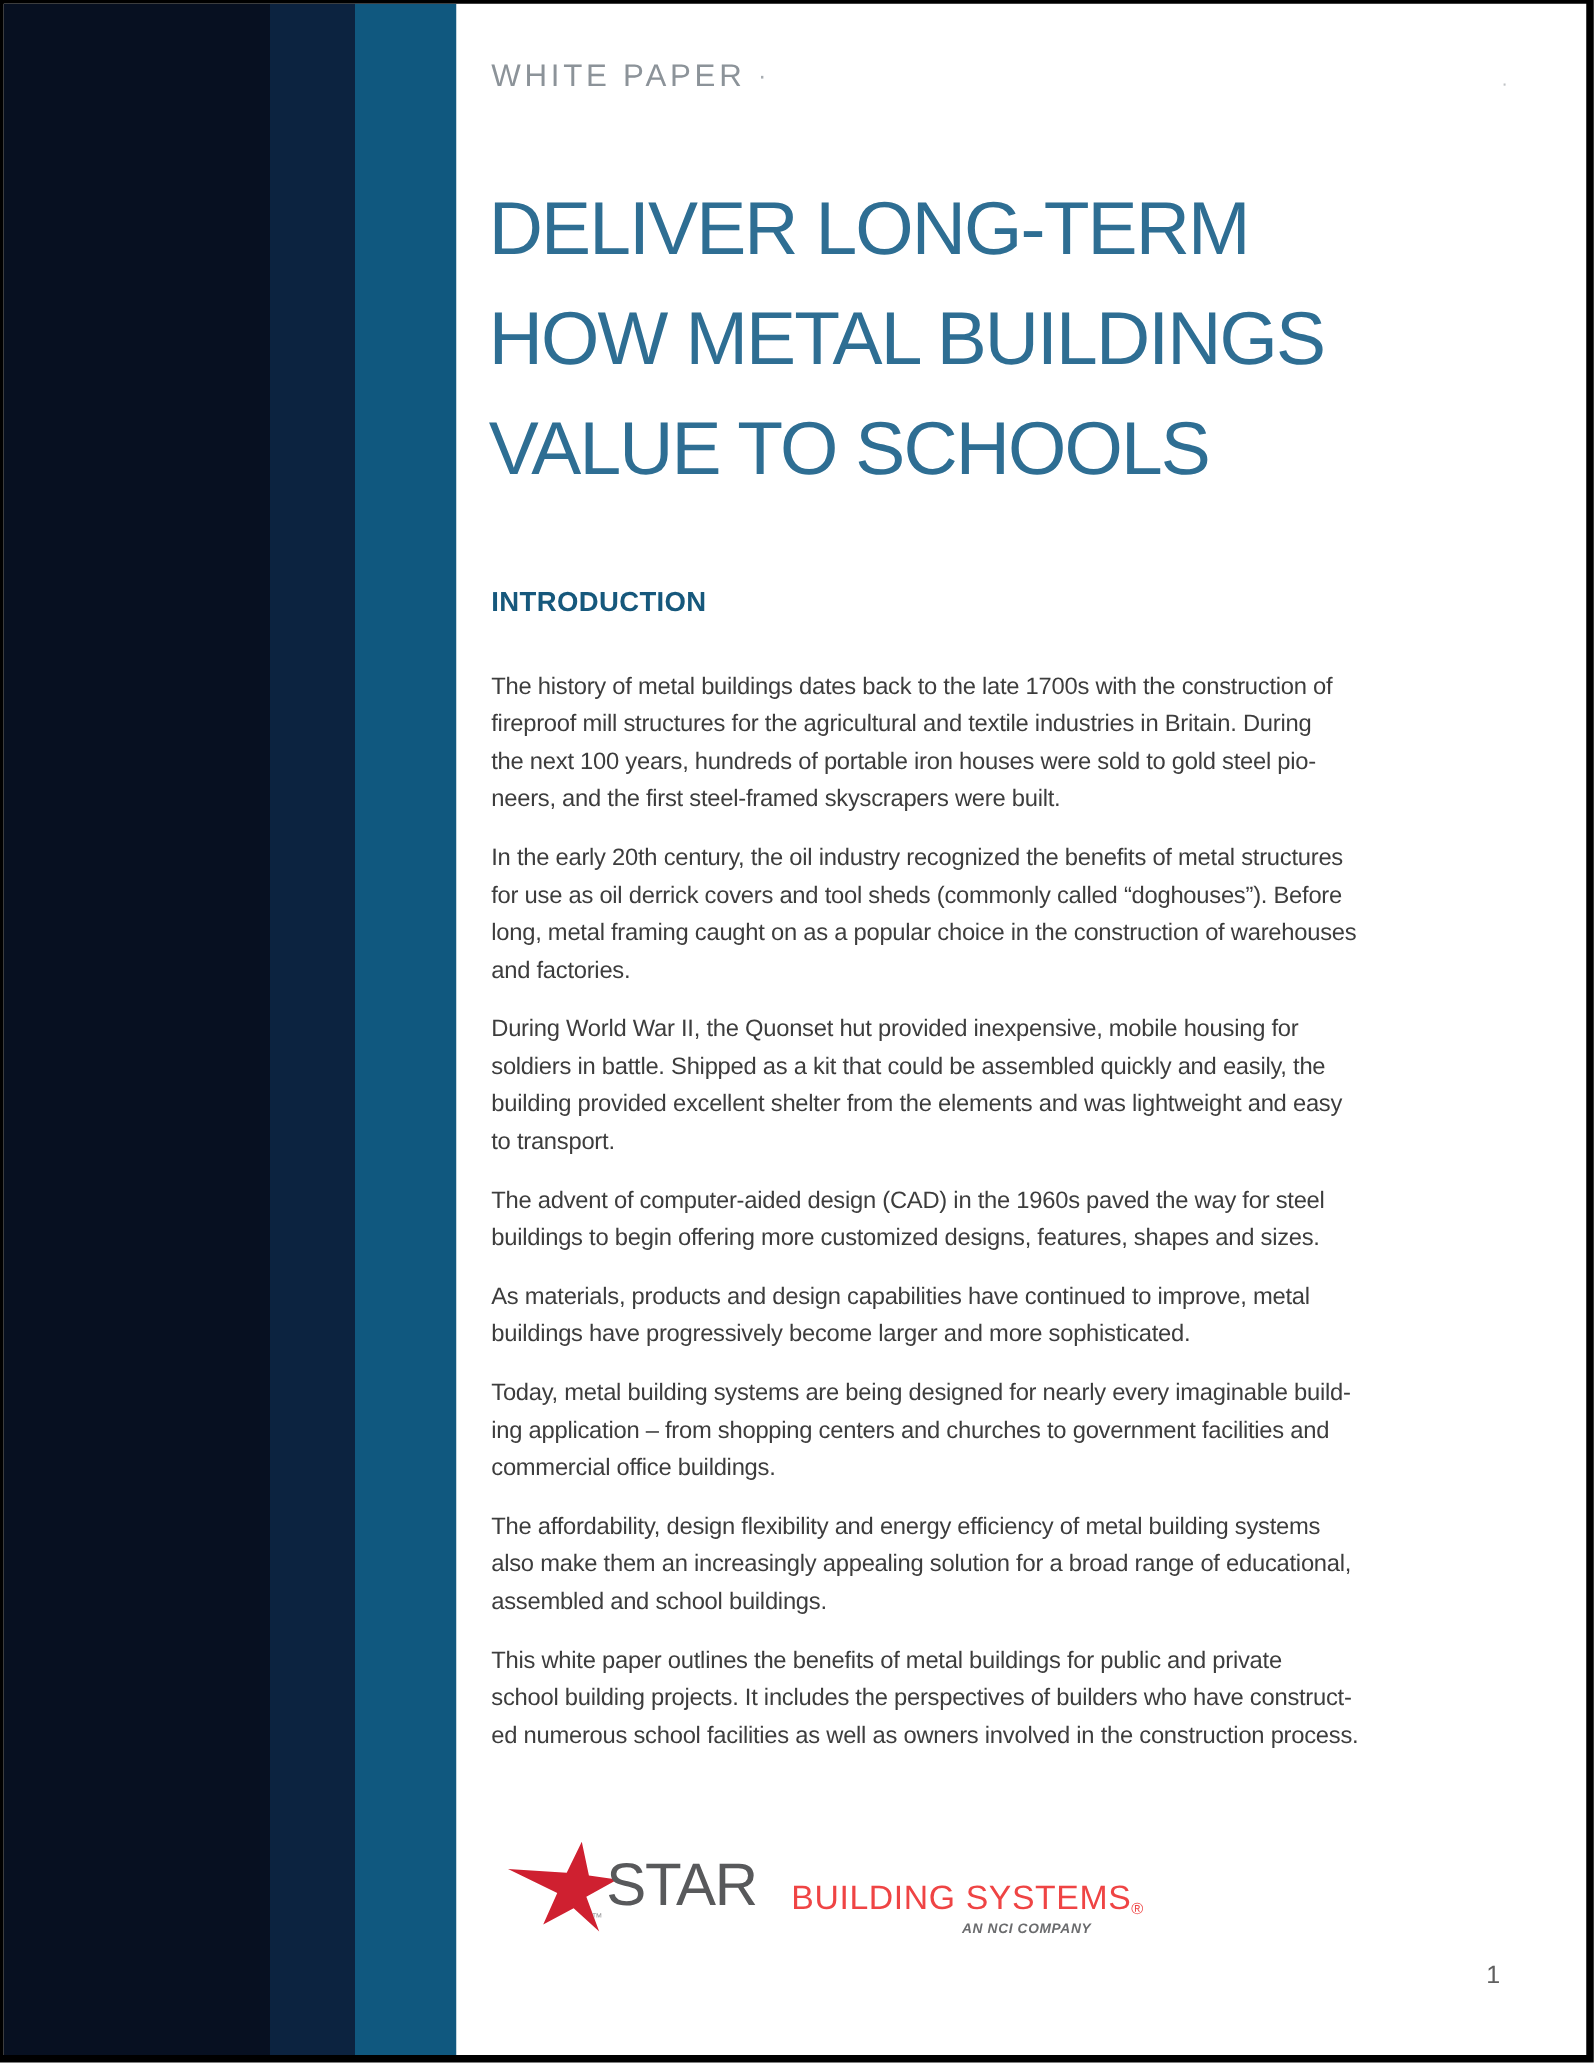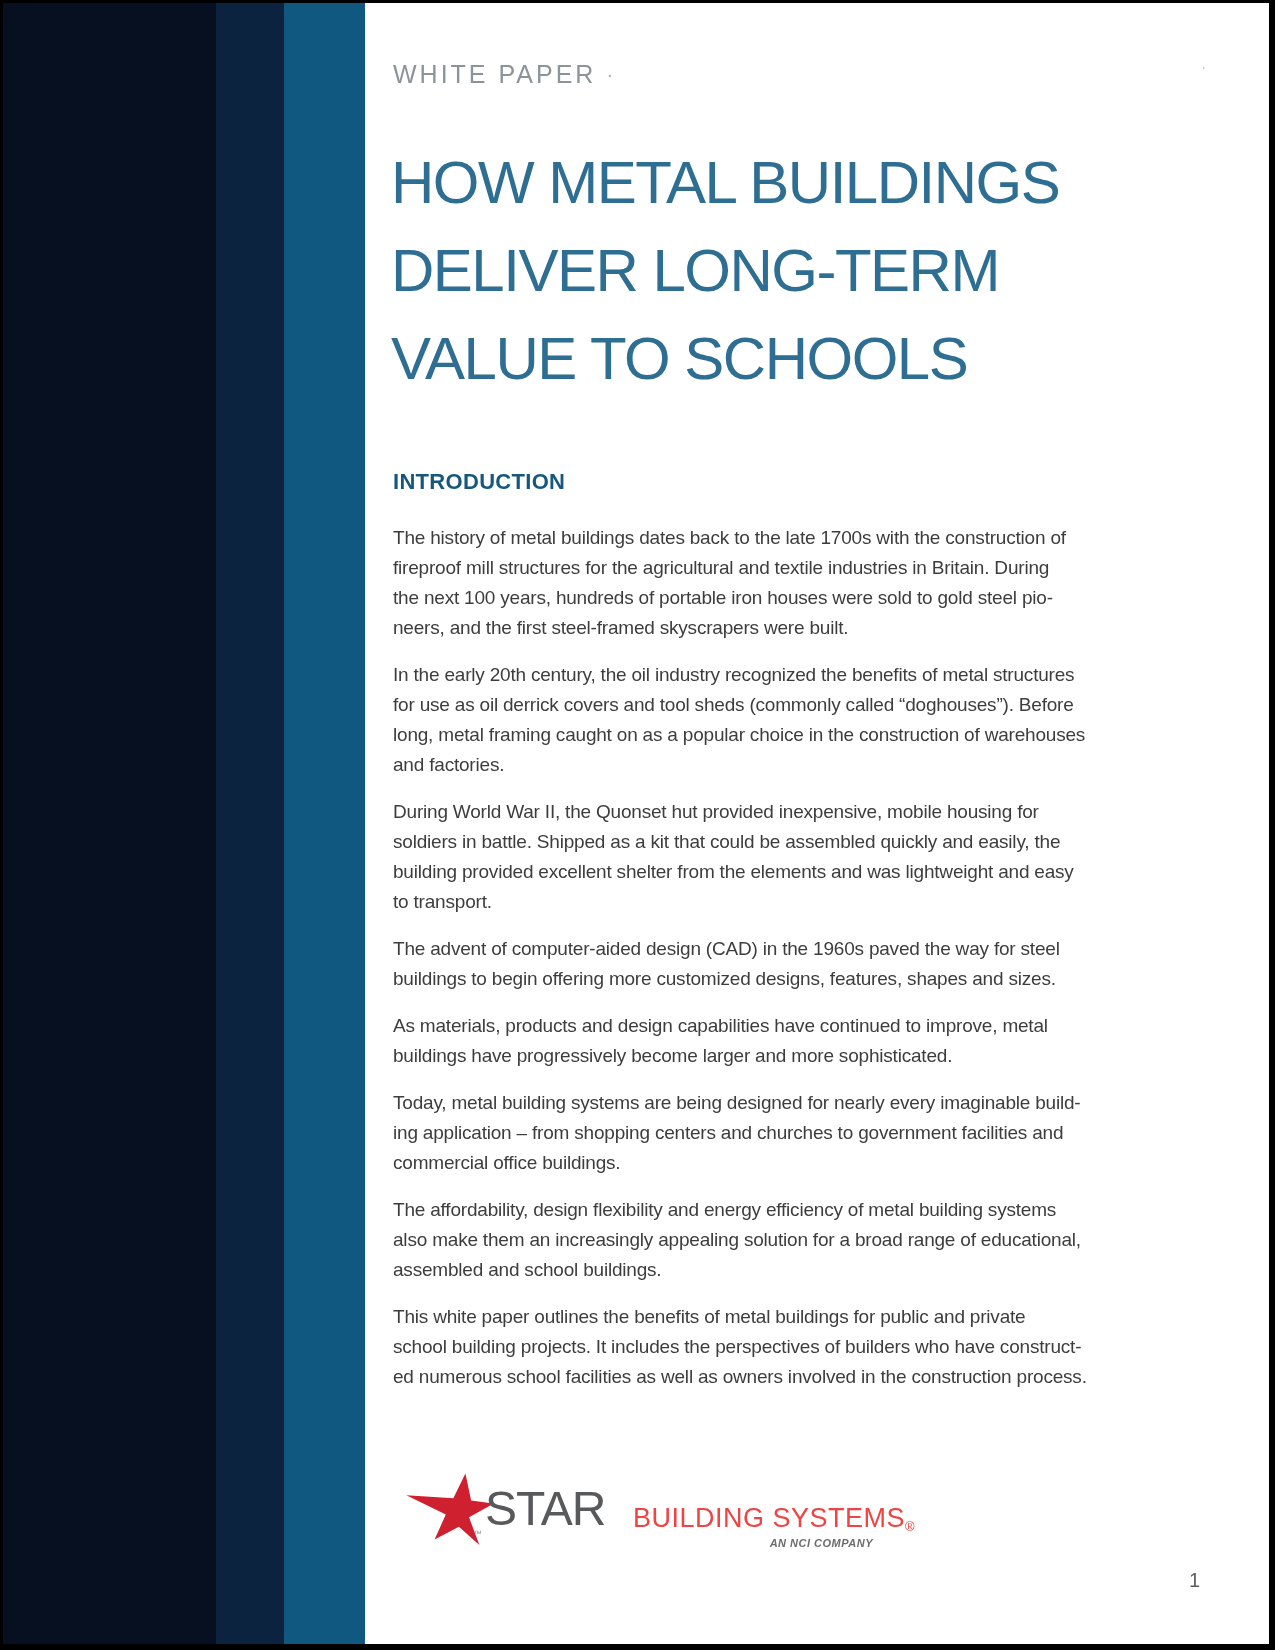--- a/index.html
+++ b/index.html
@@ -19,21 +19,21 @@
     overflow: hidden;
   }
   
   .band { position: absolute; top: 0; bottom: 0; }
   .band-outer  { left: 0;     width: 213px; background: #071021; }
   .band-middle { left: 213px; width: 68px;  background: #0c2340; }
   .band-inner  { left: 281px; width: 81px;  background: #10587f; }
 
   
   .eyebrow-row {
-    position: absolute; left: 390px; top: 57px;
+    position: absolute; left: 390px; top: 44px;
     display: flex; align-items: center; gap: 10px;
   }
   .eyebrow {
     font-size: 25px; letter-spacing: 3px;
     color: #8c9399; font-weight: 400;
   }
   .eyebrow-mark { color: #a8adb2; font-size: 20px; }
 
   .stray-mark {
     position: absolute; left: 1198px; top: 56px;
@@ -61,21 +61,21 @@
     text-align: center;
   }
 
   
   .paragraphs {
     position: absolute; left: 390px; top: 520px;
     color: #3d3d3d;
     font-size: 19px;
     letter-spacing: -0.2px;
   }
-  .para { margin: 0 0 17px 0; }
+  .para { margin: 12px 0 17px 0; }
   .line { line-height: 30px; white-space: nowrap; }
 
   
   .logo {
     position: absolute; left: 402px; top: 1462px;
     width: 480px; height: 95px;
   }
   .star-icon { position: absolute; left: 0; top: 2px; }
   .logo-tm {
     position: absolute; left: 68px; top: 64px;
@@ -123,22 +123,22 @@
   <div class="band band-inner"></div>
 
   <div class="eyebrow-row">
     <span class="eyebrow">WHITE PAPER</span>
     <span class="eyebrow-mark">·</span>
   </div>
 
   <span class="stray-mark">·</span>
 
   <div class="title">
+    <div>DELIVER LONG-TERM</div>
     <div>HOW METAL BUILDINGS</div>
-    <div>DELIVER LONG-TERM</div>
     <div>VALUE TO SCHOOLS</div>
   </div>
 
   <div class="section-heading">INTRODUCTION</div>
 
   <div class="paragraphs">
       <div class="para">
         <div class="line">The history of metal buildings dates back to the late 1700s with the construction of</div>
         <div class="line">fireproof mill structures for the agricultural and textile industries in Britain. During</div>
         <div class="line">the next 100 years, hundreds of portable iron houses were sold to gold steel pio-</div>

